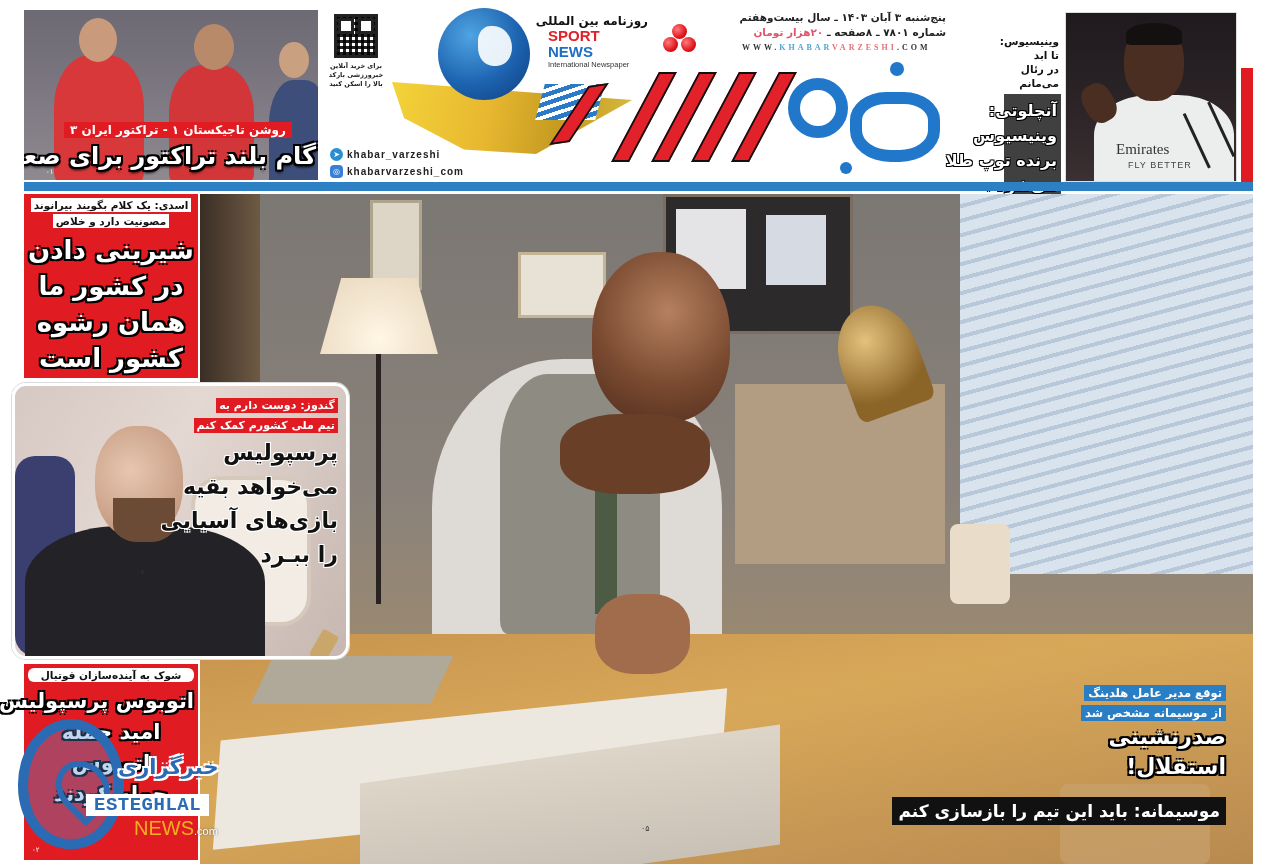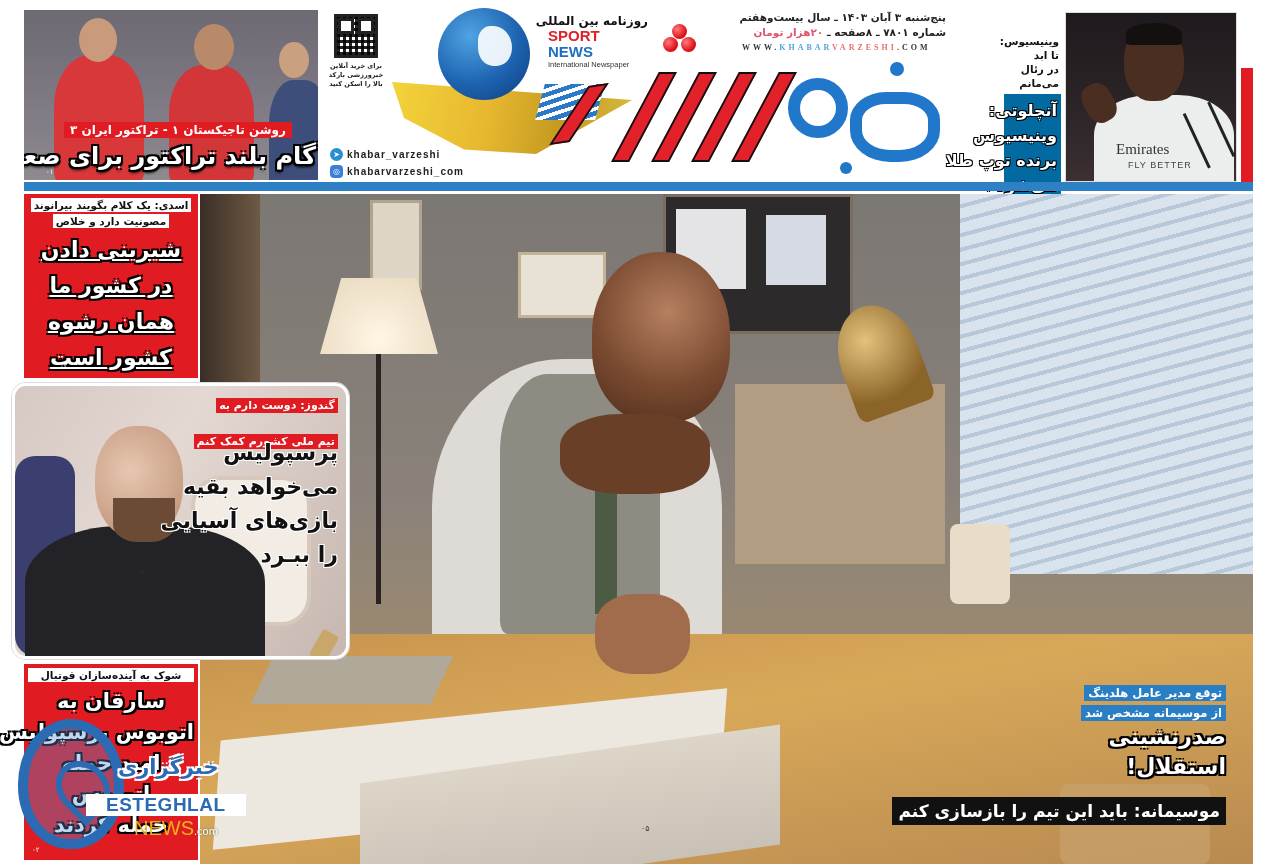--- a/index.html
+++ b/index.html
@@ -68,21 +68,21 @@
 
   .issue-info { position: absolute; left: 742px; top: 10px; width: 204px; text-align: right; }
   .issue-line { font-size: 10.5px; line-height: 15px; color: #222; white-space: nowrap; font-weight: bold; }
   .issue-line .price { color: #e0556b; }
   .issue-url { direction: ltr; text-align: left; font-family: Liberation Serif, serif; font-size: 8px; letter-spacing: 3px; color: #333; font-weight: bold; margin-top: 3px; }
   .issue-url .mid { color: #55a4d6; }
   .issue-url .red { color: #e47276; }
 
   .right-teaser { position: absolute; left: 957px; top: 34px; width: 104px; padding-left: 47px; }
   .rt-sub { font-size: 10.5px; line-height: 14px; color: #111; font-weight: bold; text-align: right; padding-right: 2px; }
-  .rt-box { margin-top: 4px; background: #0369a1; padding: 4px 4px 4px 2px; height: 112px; }
+  .rt-box { margin-top: 4px; background: #404040; padding: 4px 4px 4px 2px; height: 112px; }
   .rt-head { color: #fff; font-size: 16px; font-weight: bold; line-height: 25px; text-align: right;
     text-shadow: 1px 1px 0 #000, -1px -1px 0 #000, 1px -1px 0 #000, -1px 1px 0 #000; white-space: nowrap; }
   .rt-pg { font-size: 7px; color: #fff; }
 
   .vini-photo { position: absolute; left: 1065px; top: 12px; width: 172px; height: 170px; overflow: hidden;
     background: linear-gradient(180deg, #1f1a1e 0%, #2d2528 60%, #3b3032 100%); border: 1px solid #ddd; }
   .vini-head { position: absolute; left: 58px; top: 12px; width: 60px; height: 76px; border-radius: 45%; background: #4a2e22; }
   .vini-hair { position: absolute; left: 60px; top: 10px; width: 56px; height: 22px; border-radius: 50% 50% 10% 10%; background: #151010; }
   .vini-shirt { position: absolute; left: 28px; top: 82px; width: 140px; height: 100px; background: #eceeed; border-radius: 40% 40% 0 0; }
   .vini-shirt .stripe { position: absolute; left: 100px; top: 10px; width: 30px; height: 60px; border-left: 3px solid #222; border-right: 3px solid #222; transform: rotate(-25deg); }
@@ -134,51 +134,51 @@
 
   .main-headline { position: absolute; right: 36px; top: 660px; text-align: right; color: #ffe600; font-weight: bold;
     font-size: 62px; line-height: 92px; white-space: nowrap;
     text-shadow: 3px 3px 0 #000, -3px -3px 0 #000, 3px -3px 0 #000, -3px 3px 0 #000, 0 5px 0 #000, 4px 6px 2px #000; }
   .main-pg { position: absolute; left: 650px; top: 824px; font-size: 8px; color: #444; }
 
   
   .box-asadi { position: absolute; left: 24px; top: 194px; width: 174px; height: 184px; background: #e11b22; padding: 4px 4px; }
   .box-asadi .sub { display: block; background: #fff; color: #111; font-size: 10.5px; font-weight: bold; text-align: center; margin: 0 auto 2px; width: 96%; line-height: 14px; }
   .box-asadi .sub2 { width: 70%; }
-  .box-asadi .head { color: #fff; font-size: 22px; font-weight: bold; line-height: 36px; text-align: center; white-space: nowrap;
-    text-shadow: 2px 2px 0 #000, -2px -2px 0 #000, 2px -2px 0 #000, -2px 2px 0 #000; margin-top: 4px; text-decoration: underline; }
+  .box-asadi .head { color: #fff; font-size: 26px; font-weight: bold; line-height: 36px; text-align: center; white-space: nowrap;
+    text-shadow: 2px 2px 0 #000, -2px -2px 0 #000, 2px -2px 0 #000, -2px 2px 0 #000; margin-top: 4px; }
   .box-asadi .pg { position: absolute; left: 36px; bottom: 8px; font-size: 7px; color: #fff; }
 
   .box-kanduz { position: absolute; left: 12px; top: 383px; width: 337px; height: 276px; border-radius: 14px; overflow: hidden; border: 3px solid #fff;
     background: linear-gradient(120deg, #d6c8c3 0%, #e4d8d2 40%, #c6b7b0 100%); box-shadow: 0 0 0 1px #ddd; }
   .kd-seat { position: absolute; left: 0; top: 70px; width: 60px; height: 200px; background: #3a3f6f; border-radius: 20px; }
   .kd-window { position: absolute; left: 176px; top: 90px; width: 120px; height: 150px; background: #f3ece4; border-radius: 30px; border: 4px solid #d6c9bc; }
   .kd-body { position: absolute; left: 10px; top: 140px; width: 240px; height: 140px; background: #232327; border-radius: 40% 40% 0 0; }
   .kd-head { position: absolute; left: 80px; top: 40px; width: 88px; height: 112px; border-radius: 45%; background: radial-gradient(circle at 40% 40%, #e7c6b0, #b98c70); }
   .kd-beard { position: absolute; left: 98px; top: 112px; width: 62px; height: 44px; border-radius: 0 0 40% 40%; background: #6b4a36; }
   .kd-phone { position: absolute; left: 300px; top: 245px; width: 18px; height: 30px; background: #c9a76b; transform: rotate(30deg); border-radius: 3px; }
   .kd-sub { position: absolute; right: 8px; top: 8px; text-align: right; }
-  .kd-sub span { display: inline-block; background: #e11b22; color: #fff; font-size: 11px; font-weight: bold; padding: 0 3px; line-height: 15px; margin-bottom: 17px; white-space: nowrap; }
+  .kd-sub span { display: inline-block; background: #e11b22; color: #fff; font-size: 11px; font-weight: bold; padding: 0 3px; line-height: 15px; margin-bottom: 1px; white-space: nowrap; }
   .kd-head-text { position: absolute; right: 8px; top: 50px; color: #111; font-size: 22px; font-weight: bold; line-height: 34px; text-align: right; white-space: nowrap;
     text-shadow: 1px 1px 0 #fff, -1px -1px 0 #fff, 1px -1px 0 #fff, -1px 1px 0 #fff; }
   .kd-pg { position: absolute; left: 122px; top: 183px; font-size: 7px; color: #333; }
 
   .box-shock { position: absolute; left: 24px; top: 664px; width: 174px; height: 196px; background: #e11b22; padding: 4px; }
-  .box-shock .sub { display: block; background: #fff; color: #111; font-size: 10.5px; font-weight: bold; text-align: center; line-height: 14px; }
+  .box-shock .sub { display: block; background: #fff; color: #111; font-size: 10.5px; font-weight: bold; text-align: center; line-height: 14px; border-radius: 6px; }
   .box-shock .head { color: #fff; font-size: 21px; font-weight: bold; line-height: 31px; text-align: center; white-space: nowrap;
     text-shadow: 2px 2px 0 #000, -2px -2px 0 #000, 2px -2px 0 #000, -2px 2px 0 #000; margin-top: 4px; }
   .box-shock .pg { position: absolute; left: 8px; bottom: 6px; font-size: 7px; color: #fff; }
 
   
   .watermark { position: absolute; left: 14px; top: 719px; width: 200px; height: 135px; pointer-events: none; }
   .wm-ball { position: absolute; left: 4px; top: 0; width: 106px; height: 130px; border-radius: 50% 50% 48% 48%;
     border: 10px solid #2a6bb4; background: rgba(80,140,210,.35); }
   .wm-ball::after { content: ""; position: absolute; left: 30px; top: 30px; width: 38px; height: 46px; border: 6px solid #2a6bb4; border-radius: 50% 50% 50% 0; transform: rotate(-45deg); }
   .wm-fa { position: absolute; left: 104px; top: 36px; font-size: 21px; font-weight: bold; color: #2a6bb4; text-shadow: 2px 2px 0 #fff, -2px -2px 0 #fff, 2px -2px 0 #fff, -2px 2px 0 #fff; white-space: nowrap; }
-  .wm-en { position: absolute; left: 72px; top: 75px; background: #fff; color: #2a6bb4; font-family: Liberation Sans, sans-serif; font-weight: bold; font-size: 19px; padding: 0 20px; direction: ltr; letter-spacing: .5px; }
+  .wm-en { position: absolute; left: 72px; top: 75px; background: #fff; color: #2a6bb4; font-family: Liberation Mono, monospace; font-weight: bold; font-size: 19px; padding: 0 8px; direction: ltr; letter-spacing: .5px; }
   .wm-news { position: absolute; left: 120px; top: 98px; direction: ltr; font-family: "Liberation Sans", sans-serif; font-weight: normal; white-space: nowrap; }
   .wm-news .n { font-size: 20px; color: #f2c11e; opacity: .9; }
   .wm-news .c { font-size: 11px; color: #fff; text-shadow: 0 0 2px #555; }
 </style>
 </head>
 <body>
 
 <header class="header">
 
   <div class="left-photo">
@@ -351,21 +351,20 @@
     <div>می‌خواهد بقیه</div>
     <div>بازی‌های آسیایی</div>
     <div>را ببـرد</div>
   </div>
   <span class="kd-pg">۰۴</span>
 </div>
 
 <div class="box-shock">
   <span class="sub">شوک به آینده‌سازان فوتبال</span>
   <div class="head">
-    <div>سارقان به</div>
     <div>اتوبوس پرسپولیس</div>
     <div>امید حمله</div>
     <div>اتوبوس</div>
     <div>حمله کردند</div>
   </div>
   <span class="pg">۰۲</span>
 </div>
 
 <div class="watermark">
   <div class="wm-ball"></div>

